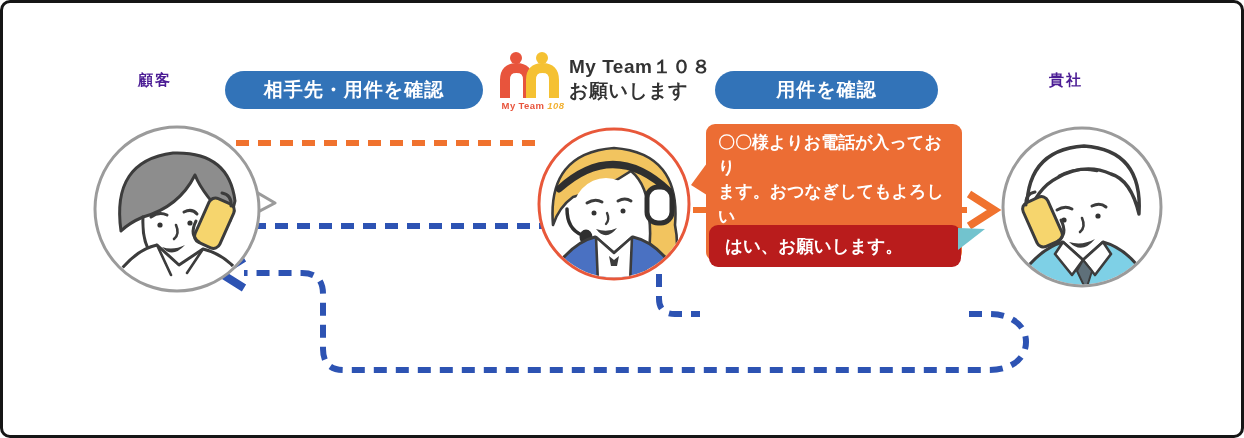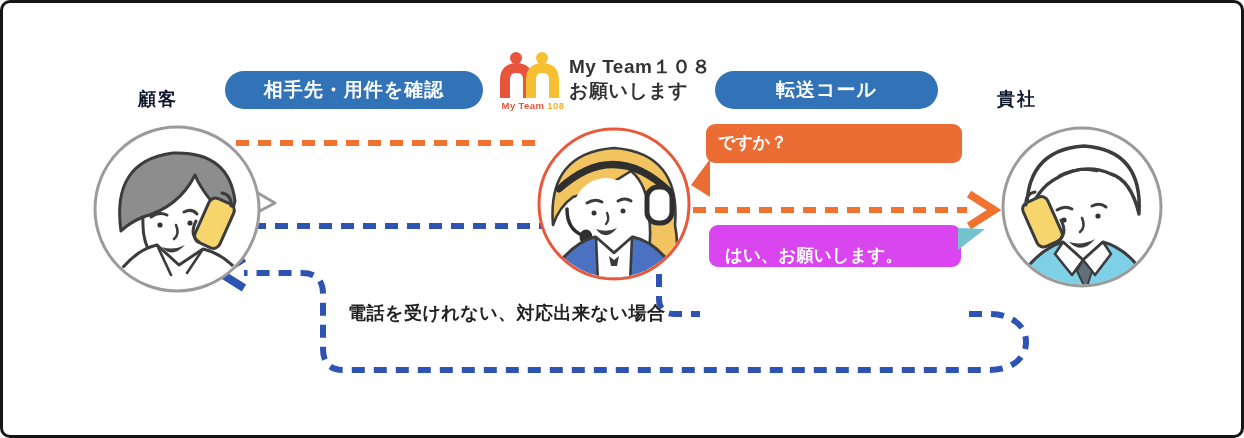--- a/index.html
+++ b/index.html
@@ -2,40 +2,40 @@
 <html><head>
 <meta charset="utf-8">
 <style>
   html,body{margin:0;padding:0;background:#fff;}
   .canvas{
     position:relative;width:1244px;height:438px;background:#ffffff;
     border:3px solid #161616;border-radius:10px;box-sizing:border-box;
     font-family:"Liberation Sans","DejaVu Sans",sans-serif;overflow:hidden;
   }
   .abs{position:absolute;}
-  .actor-label{font-size:18px;font-weight:700;color:#0f172a;letter-spacing:2px;margin-top:16px;}
+  .actor-label{font-size:15px;font-weight:700;color:#4c1d95;letter-spacing:2px;}
   .pill{
     height:38px;border-radius:19px;background:#3273b8;color:#fff;
     display:flex;align-items:center;justify-content:center;
     font-size:19px;font-weight:700;letter-spacing:1px;box-sizing:border-box;
   }
   .svc-name{font-size:19px;font-weight:700;color:#333;line-height:24px;letter-spacing:.5px;}
   .logo-wordmark{width:70px;text-align:center;font-size:9.5px;font-weight:800;letter-spacing:.4px;white-space:nowrap;}
   .logo-wordmark .lw-red{color:#e8543c;}
-  .logo-wordmark .lw-yellow{color:#f2b132;}
+  .logo-wordmark .lw-yellow{color:#f2b132;font-style:italic;}
   .bubble{
     box-sizing:border-box;border-radius:9px;color:#fff;font-weight:600;
   }
   .bubble-orange{
     background:#ec6d34;width:256px;padding:7px 12px;
     font-size:17px;line-height:24.5px;
   }
   .bubble-teal{
-    background:#d946ef;width:252px;height:42px;padding:0 16px;
-    display:flex;align-items:flex-end;font-size:17.5px;
+    background:#b91c1c;width:252px;height:42px;padding:0 16px;
+    display:flex;align-items:center;font-size:17.5px;
   }
   .bubble .tail{position:absolute;overflow:visible;}
   .note{font-size:18px;line-height:28px;color:#222;font-weight:600;letter-spacing:.5px;}
   svg{display:block;}
 </style>
 </head>
 <body>
 
 <div class="canvas">
 
@@ -69,23 +69,23 @@
       <span class="lw-red">My Team</span>
       <span class="lw-yellow">108</span>
     </div>
   </div>
 
   <div class="abs svc-name" style="left:566px;top:52px;z-index:2">
     <div>My Team１０８</div>
     <div>お願いします</div>
   </div>
 
-  <div class="abs pill" style="left:712px;top:68px;width:223px;z-index:2">転送コール</div>
+  <div class="abs pill" style="left:712px;top:68px;width:223px;z-index:2">用件を確認</div>
 
-  <div class="abs actor-label" style="left:994px;top:68px;z-index:2">貴社</div>
+  <div class="abs actor-label" style="left:1046px;top:68px;z-index:2">貴社</div>
 
   <svg class="abs" style="left:88px;top:120px;z-index:2" width="200" height="175" viewBox="0 0 200 175">
     <path d="M150,60 L184,80 L146,100 Z" fill="#fff" stroke="#9b9b9b" stroke-width="3" stroke-linejoin="round"></path>
     <circle cx="86" cy="86" r="82" fill="#fff"></circle>
     <clipPath id="clipCust">
         <circle cx="86" cy="86" r="80"></circle>
       </clipPath>
     <g clip-path="url(#clipCust)" stroke-linecap="round">
       <path d="M30,108 Q20,38 82,30 Q138,28 144,78 L139,98 Q112,72 104,52 Q88,84 52,94 Q38,100 30,108 Z" fill="#8d8d8d" stroke="#3c3c3c" stroke-width="3" stroke-linejoin="round"></path>
       <path d="M52,94 Q50,136 80,144" fill="none" stroke="#3c3c3c" stroke-width="3"></path>
@@ -152,28 +152,29 @@
       <path d="M104,118 L84,136 L96,151 L112,130 Z" fill="#fff" stroke="#3c3c3c" stroke-width="2.6" stroke-linejoin="round"></path>
       <path d="M84,136 L93,147 L87,166 L78,147 Z" fill="#5f707a" stroke="#3c3c3c" stroke-width="2"></path>
     </g>
     <circle cx="83" cy="83" r="79" fill="none" stroke="#9b9b9b" stroke-width="3"></circle>
   </svg>
 
   <div class="abs bubble bubble-orange" style="left:703px;top:121px;z-index:2">
     <svg class="tail" style="left:-16px;top:35px" width="20" height="40" viewBox="0 0 20 40">
       <path d="M20,0 L1,26 L20,38 Z" fill="#ec6d34"></path>
     </svg>
+    <div>〇〇様よりお電話が入っており</div>
+    <div>ます。おつなぎしてもよろしい</div>
     <div>ですか？</div>
   </div>
 
   <div class="abs bubble bubble-teal" style="left:706px;top:222px;z-index:2">
     <svg class="tail" style="right:-25px;top:3px" width="28" height="24" viewBox="0 0 28 24">
       <path d="M0,0 L27,1 L0,22 Z" fill="#72c3ce"></path>
     </svg>
     <span>はい、お願いします。</span>
   </div>
 
 
   <div class="abs note" style="left:345px;top:296px;z-index:2">
-    <div>電話を受けれない、対応出来ない場合</div>
   </div>
 
 </div>
 
 </body></html>

